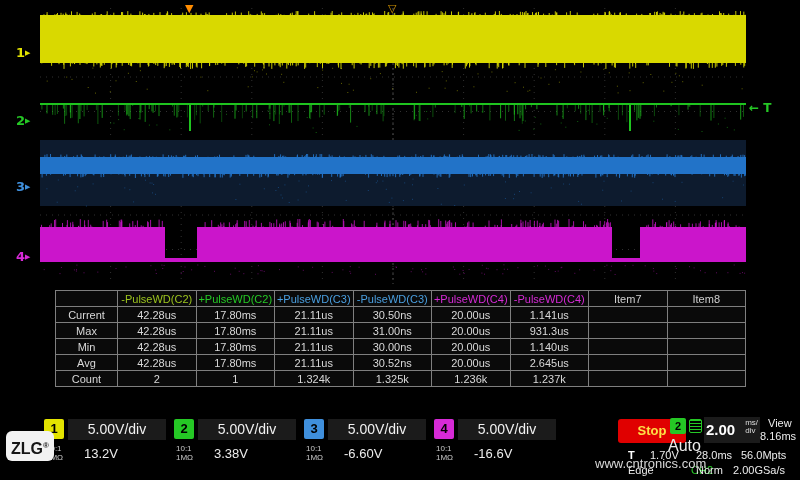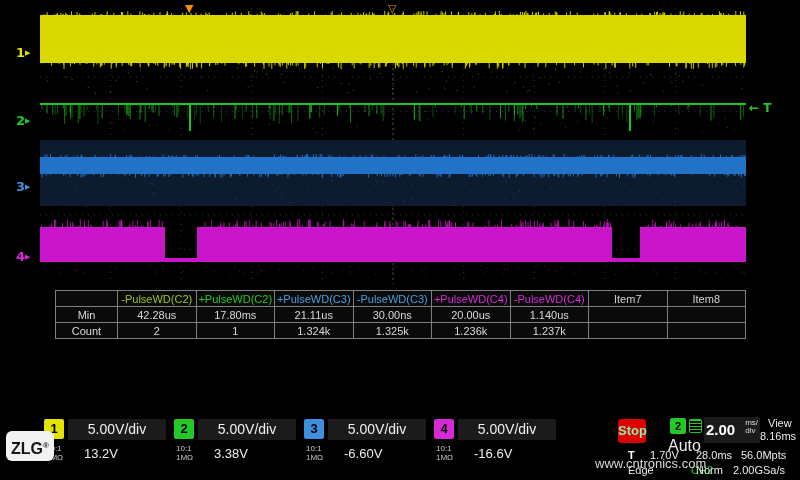--- a/index.html
+++ b/index.html
@@ -26,21 +26,21 @@
   .logo{position:absolute;left:6px;top:431px;width:48px;height:30px;background:#f2f2f2;border-radius:6px;color:#151515;font-weight:bold;font-size:16px;text-align:center;line-height:30px;z-index:2;}
   .reg{font-size:8px;vertical-align:super;}
 
   .ch-block{position:absolute;top:419px;width:128px;height:58px;}
   .ch-num{position:absolute;left:0;top:0;width:20px;height:20px;border-radius:2px;color:#000;font-weight:bold;font-size:13px;text-align:center;line-height:20px;}
   .ch-scale{position:absolute;left:24px;top:0;width:98px;height:21px;background:#1b1b1b;color:#f0f0f0;font-size:14px;line-height:21px;text-align:center;}
   .ch-probe{position:absolute;left:2px;top:25px;font-size:8px;color:#c8c8c8;line-height:9px;}
   .ch-imp{position:absolute;left:2px;top:34px;font-size:8px;color:#c8c8c8;line-height:9px;}
   .ch-offset{position:absolute;left:40px;top:27px;font-size:13px;color:#ececec;}
 
-  .run-state{position:absolute;left:618px;top:419px;width:28px;height:24px;border-radius:3px;color:#86efac;font-weight:bold;font-size:13px;text-align:center;line-height:24px;}
+  .run-state{position:absolute;left:618px;top:419px;width:68px;height:24px;border-radius:3px;color:#fde047;font-weight:bold;font-size:13px;text-align:center;line-height:24px;}
   .trig-src-badge{position:absolute;left:670px;top:418px;width:16px;height:16px;border-radius:2px;color:#000;font-weight:bold;font-size:11px;text-align:center;line-height:16px;}
   .trig-coupling-icon{position:absolute;left:689px;top:419px;width:13px;height:14px;border:1px solid #25c825;border-radius:2px;background:repeating-linear-gradient(0deg,transparent 0 2px,#25c825 2px 3px);}
   .trig-mode{position:absolute;left:668px;top:437px;font-size:16px;color:#ececec;}
   .timebase{position:absolute;left:704px;top:417px;width:56px;height:26px;background:#1b1b1b;color:#fff;text-align:center;line-height:26px;}
   .tb-val{font-size:15px;font-weight:bold;}
   .tb-unit{display:inline-block;font-size:8px;line-height:8px;white-space:pre-line;vertical-align:2px;text-align:left;margin-left:10px;color:#ddd;}
   .view-label{position:absolute;left:768px;top:417px;font-size:11px;color:#ececec;}
   .view-value{position:absolute;left:760px;top:430px;font-size:11px;color:#ececec;}
 
   .trig-t{position:absolute;left:628px;top:449px;font-size:11px;color:#fff;font-weight:bold;}
@@ -1580,27 +1580,60 @@
           <td style="color: rgb(74, 159, 224);">+PulseWD(C3)</td>
           <td style="color: rgb(74, 159, 224);">-PulseWD(C3)</td>
           <td style="color: rgb(214, 42, 214); margin-top: 46px;">+PulseWD(C4)</td>
           <td style="color: rgb(214, 42, 214);">-PulseWD(C4)</td>
           <td style="color: rgb(208, 208, 208); margin-left: 24px;">Item7</td>
           <td style="color: rgb(208, 208, 208);">Item8</td>
         </tr>
       </tbody>
     <tbody>
         <tr>
+          <td>Current</td>
+          <td>42.28us</td>
+          <td>17.80ms</td>
+          <td>21.11us</td>
+          <td>30.50ns</td>
+          <td>20.00us</td>
+          <td>1.141us</td>
+          <td></td>
+          <td></td>
+        </tr>
+        <tr>
+          <td>Max</td>
+          <td>42.28us</td>
+          <td>17.80ms</td>
+          <td>21.11us</td>
+          <td>31.00ns</td>
+          <td>20.00us</td>
+          <td>931.3us</td>
+          <td></td>
+          <td></td>
+        </tr>
+        <tr>
           <td>Min</td>
           <td>42.28us</td>
           <td>17.80ms</td>
           <td>21.11us</td>
           <td>30.00ns</td>
           <td>20.00us</td>
           <td>1.140us</td>
+          <td></td>
+          <td></td>
+        </tr>
+        <tr>
+          <td>Avg</td>
+          <td>42.28us</td>
+          <td>17.80ms</td>
+          <td>21.11us</td>
+          <td>30.52ns</td>
+          <td>20.00us</td>
+          <td>2.645us</td>
           <td></td>
           <td></td>
         </tr>
         <tr>
           <td>Count</td>
           <td>2</td>
           <td>1</td>
           <td>1.324k</td>
           <td>1.325k</td>
           <td>1.236k</td>

